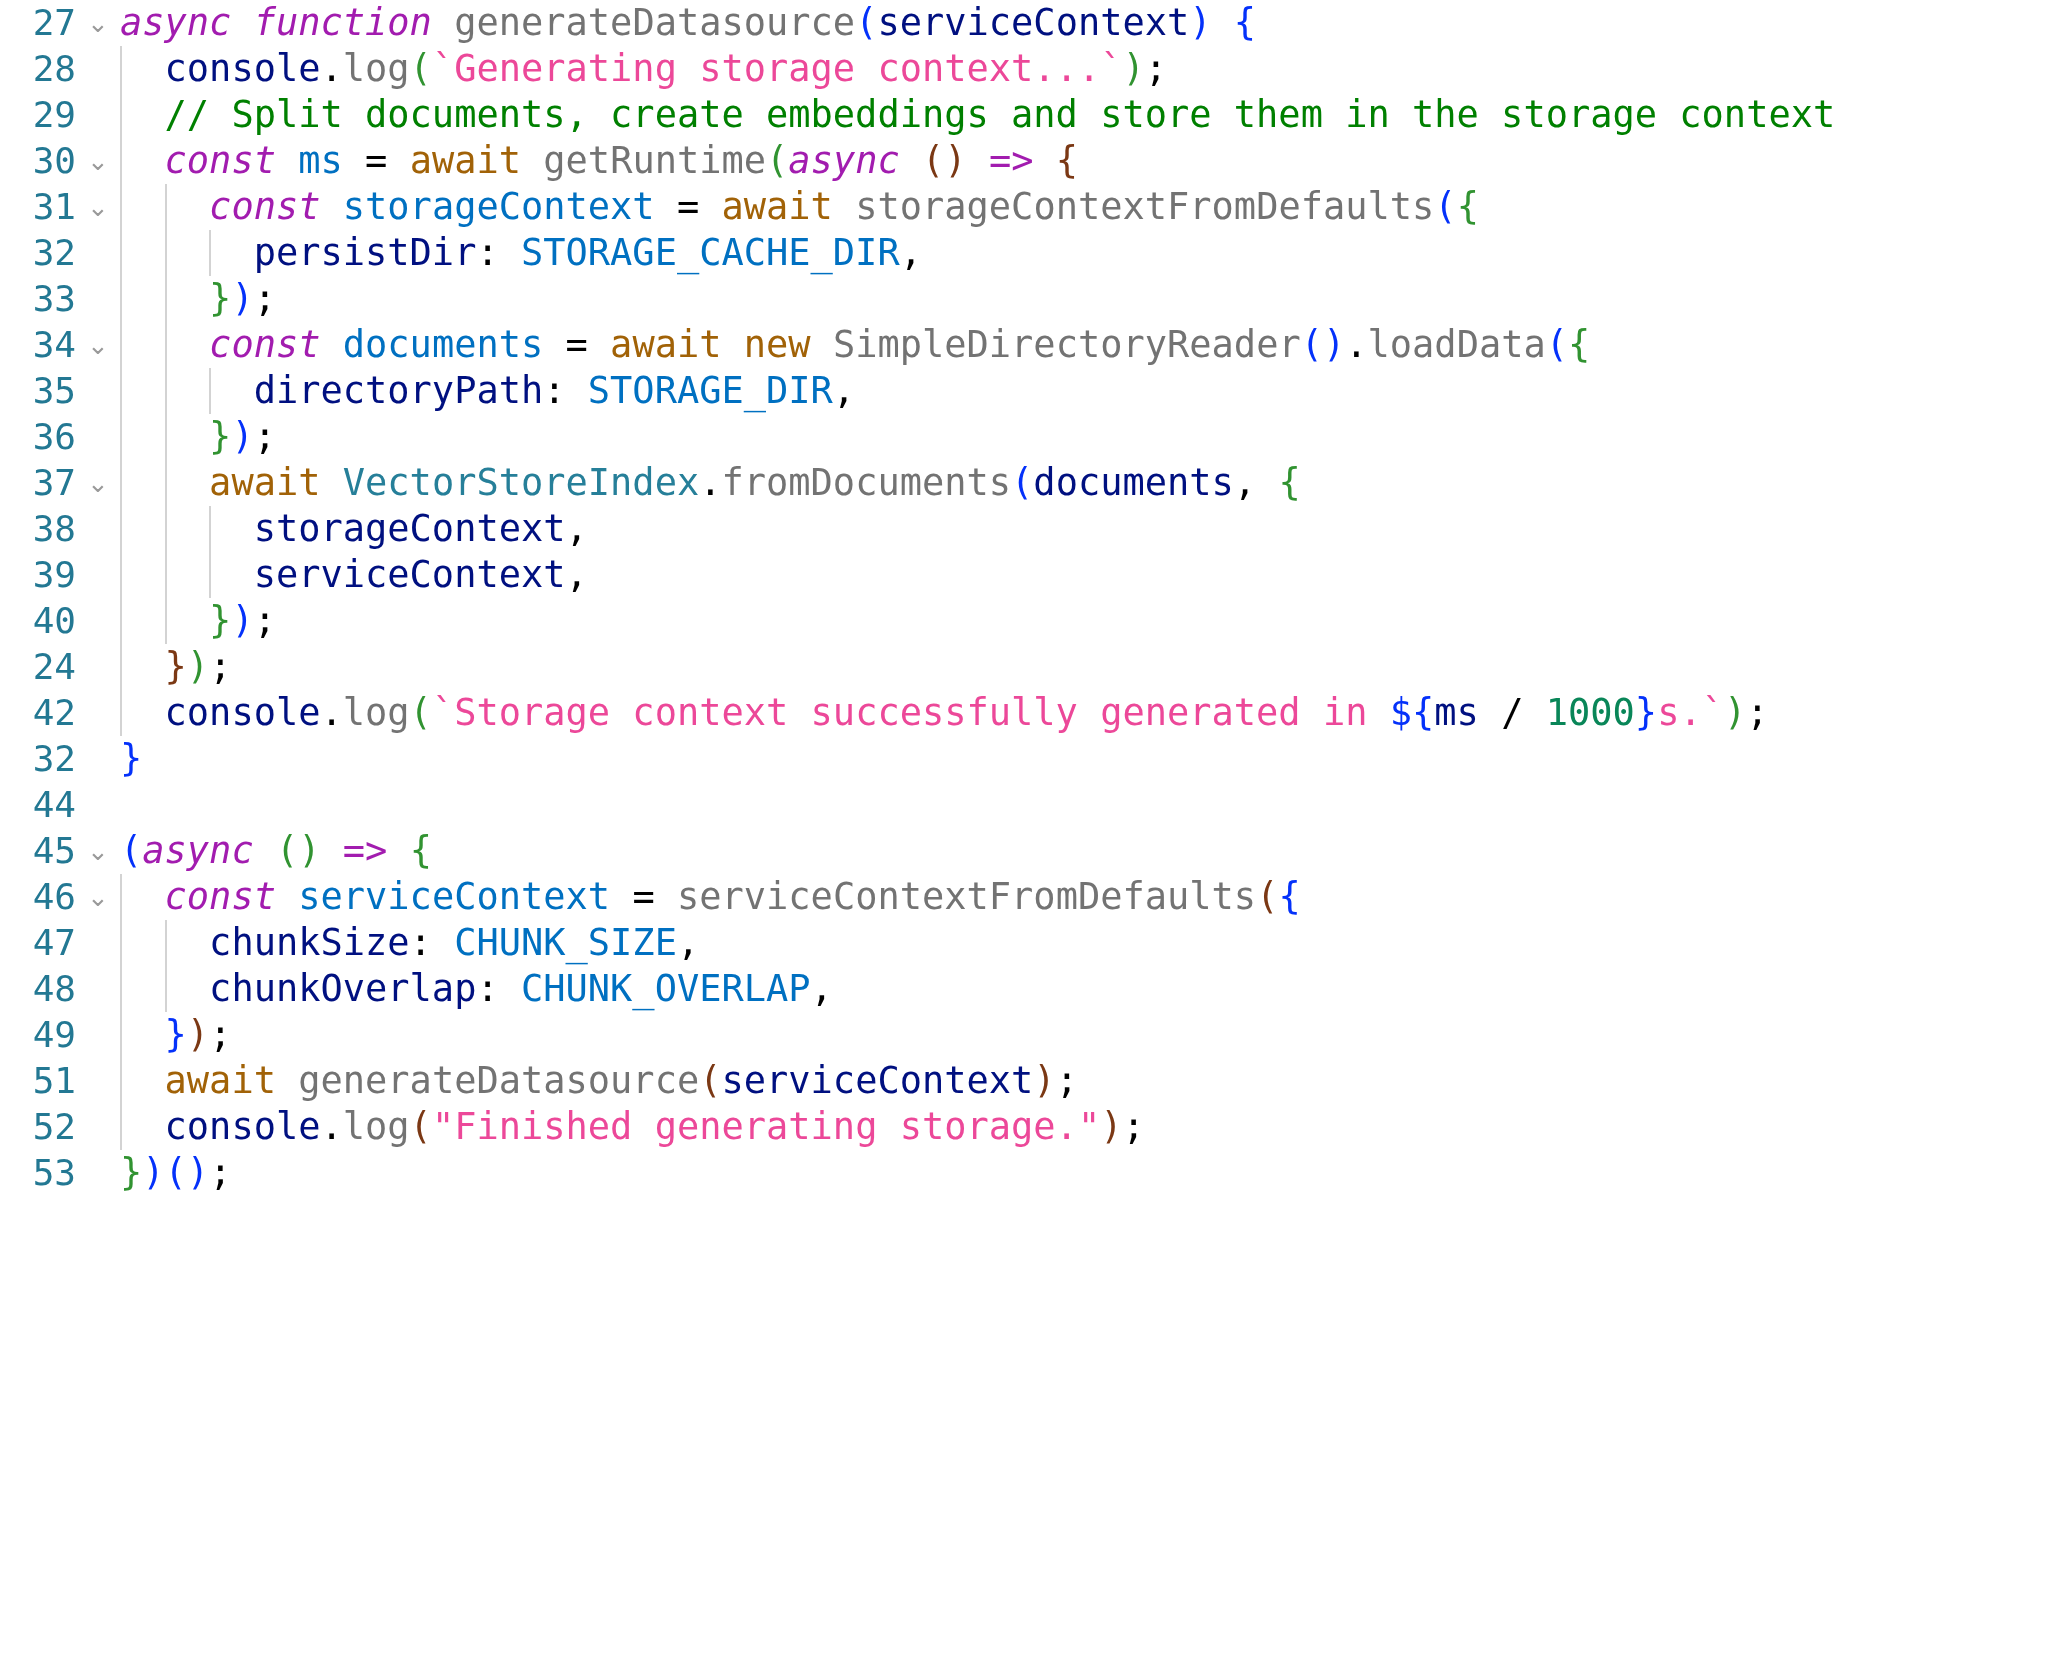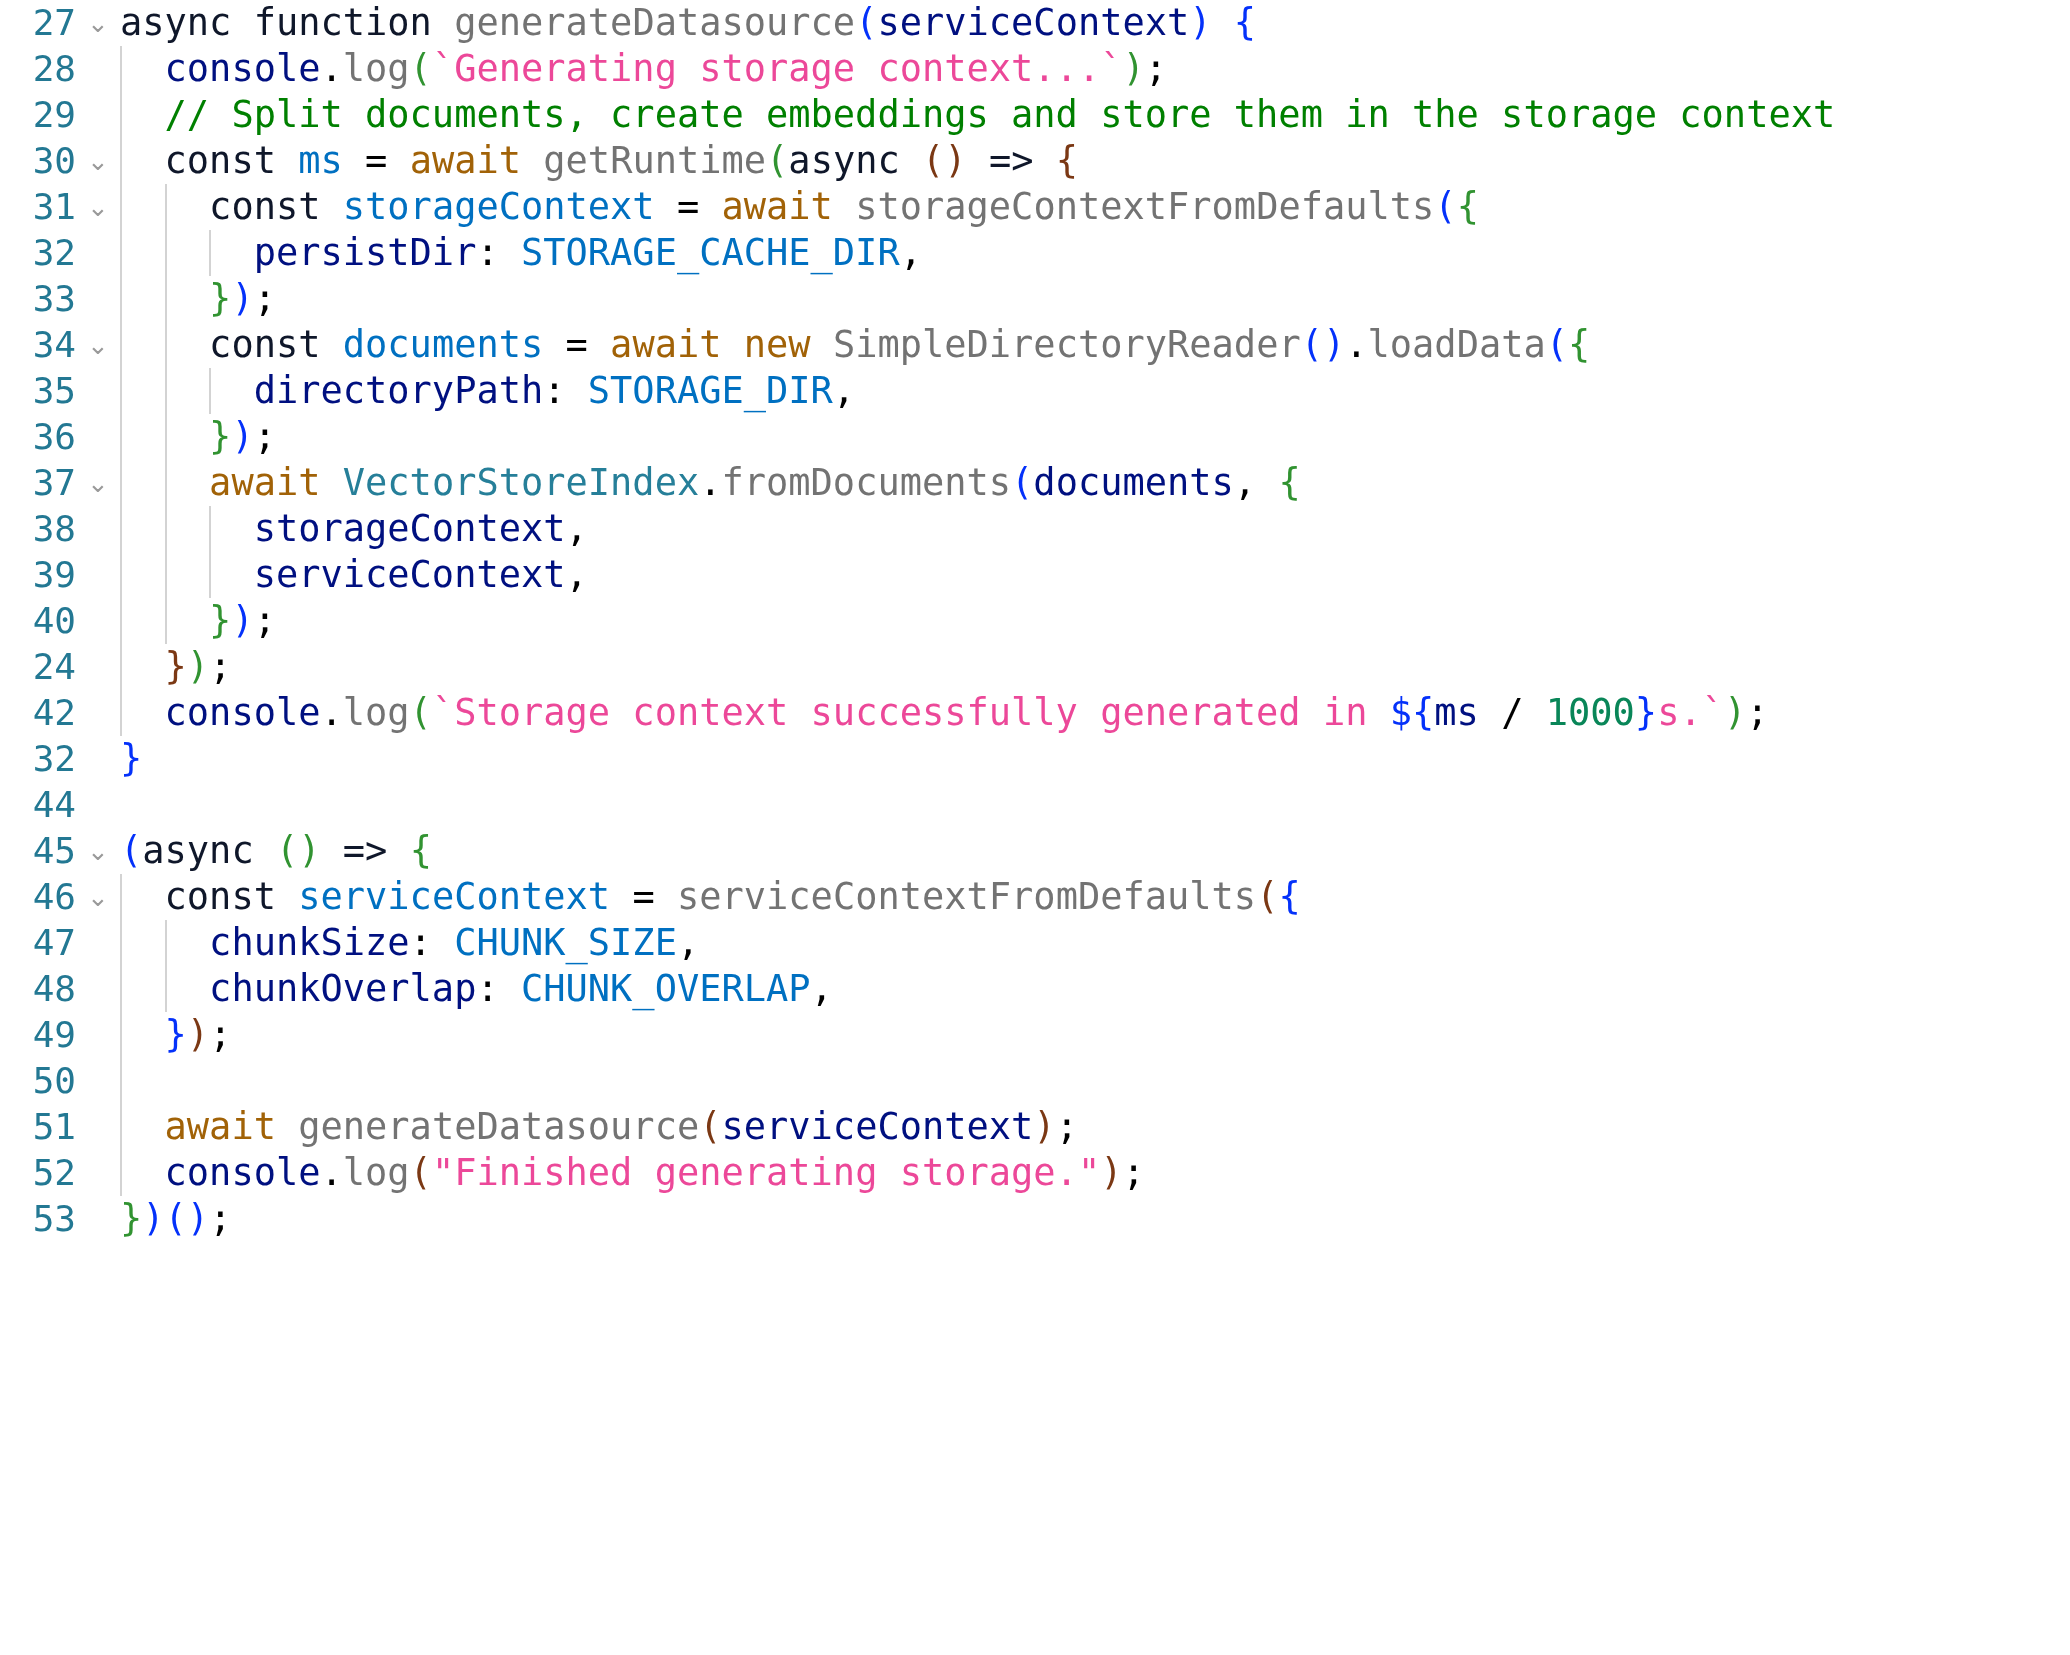--- a/index.html
+++ b/index.html
@@ -81,21 +81,21 @@
   }
   .guide {
     position: absolute;
     top: 0;
     width: 2px;
     height: 46px;
     background: #d3d3d3;
   }
 
   
-  .kw        { color: #0f172a; }  
+  .kw        { color: #a21caf; font-style: italic; }  
   .ctrl      { color: #a16207; }  
   .fn        { color: #737373; }  
   .var       { color: #0070c1; }  
   .prop      { color: #001080; }  
   .cls       { color: #267f99; }  
   .str       { color: #ec4899; }  
   .cmt       { color: #008000; }  
   .num       { color: #098658; }  
   .plain     { color: #000000; }
   
@@ -124,18 +124,17 @@
       <div class="code-line"><div class="gutter"><span class="line-number">40</span><span class="fold empty"></span></div><div class="content"><div class="guides"><div class="guide" style="left: 0px;"></div><div class="guide" style="left: 44.6px;"></div></div><span class="code-text"><span class="plain">    </span><span class="b2">}</span><span class="b1">)</span><span class="plain">;</span></span></div></div>
       <div class="code-line"><div class="gutter"><span class="line-number">24</span><span class="fold empty"></span></div><div class="content"><div class="guides"><div class="guide" style="left: 0px;"></div></div><span class="code-text"><span class="plain">  </span><span class="b3">}</span><span class="b2">)</span><span class="plain">;</span></span></div></div>
       <div class="code-line"><div class="gutter"><span class="line-number">42</span><span class="fold empty"></span></div><div class="content"><div class="guides"><div class="guide" style="left: 0px;"></div></div><span class="code-text"><span class="plain">  </span><span class="prop">console</span><span class="plain">.</span><span class="fn">log</span><span class="b2">(</span><span class="str">`Storage context successfully generated in </span><span class="b1">${</span><span class="prop">ms</span><span class="plain"> </span><span class="plain">/</span><span class="plain"> </span><span class="num">1000</span><span class="b1">}</span><span class="str">s.`</span><span class="b2">)</span><span class="plain">;</span></span></div></div>
       <div class="code-line"><div class="gutter"><span class="line-number">32</span><span class="fold empty"></span></div><div class="content"><div class="guides"></div><span class="code-text"><span class="b1">}</span></span></div></div>
       <div class="code-line"><div class="gutter"><span class="line-number">44</span><span class="fold empty"></span></div><div class="content"><div class="guides"></div><span class="code-text"></span></div></div>
       <div class="code-line"><div class="gutter"><span class="line-number">45</span><span class="fold">⌄</span></div><div class="content"><div class="guides"></div><span class="code-text"><span class="b1">(</span><span class="kw">async</span><span class="plain"> </span><span class="b2">(</span><span class="b2">)</span><span class="plain"> </span><span class="kw">=&gt;</span><span class="plain"> </span><span class="b2">{</span></span></div></div>
       <div class="code-line"><div class="gutter"><span class="line-number">46</span><span class="fold">⌄</span></div><div class="content"><div class="guides"><div class="guide" style="left: 0px;"></div></div><span class="code-text"><span class="plain">  </span><span class="kw">const</span><span class="plain"> </span><span class="var">serviceContext</span><span class="plain"> </span><span class="plain">=</span><span class="plain"> </span><span class="fn">serviceContextFromDefaults</span><span class="b3">(</span><span class="b1">{</span></span></div></div>
       <div class="code-line"><div class="gutter"><span class="line-number">47</span><span class="fold empty"></span></div><div class="content"><div class="guides"><div class="guide" style="left: 0px;"></div><div class="guide" style="left: 44.6px;"></div></div><span class="code-text"><span class="plain">    </span><span class="prop">chunkSize</span><span class="plain">:</span><span class="plain"> </span><span class="var">CHUNK_SIZE</span><span class="plain">,</span></span></div></div>
       <div class="code-line"><div class="gutter"><span class="line-number">48</span><span class="fold empty"></span></div><div class="content"><div class="guides"><div class="guide" style="left: 0px;"></div><div class="guide" style="left: 44.6px;"></div></div><span class="code-text"><span class="plain">    </span><span class="prop">chunkOverlap</span><span class="plain">:</span><span class="plain"> </span><span class="var">CHUNK_OVERLAP</span><span class="plain">,</span></span></div></div>
       <div class="code-line"><div class="gutter"><span class="line-number">49</span><span class="fold empty"></span></div><div class="content"><div class="guides"><div class="guide" style="left: 0px;"></div></div><span class="code-text"><span class="plain">  </span><span class="b1">}</span><span class="b3">)</span><span class="plain">;</span></span></div></div>
-      <div class="code-line"><div class="gutter"><span class="line-number">50</span><span class="fold empty"></span></div><div class="content"><div class="guides"><div class="guide" style="left: 0px;"></div></div><span class="code-text"></span></div></div>
       <div class="code-line"><div class="gutter"><span class="line-number">51</span><span class="fold empty"></span></div><div class="content"><div class="guides"><div class="guide" style="left: 0px;"></div></div><span class="code-text"><span class="plain">  </span><span class="ctrl">await</span><span class="plain"> </span><span class="fn">generateDatasource</span><span class="b3">(</span><span class="prop">serviceContext</span><span class="b3">)</span><span class="plain">;</span></span></div></div>
       <div class="code-line"><div class="gutter"><span class="line-number">52</span><span class="fold empty"></span></div><div class="content"><div class="guides"><div class="guide" style="left: 0px;"></div></div><span class="code-text"><span class="plain">  </span><span class="prop">console</span><span class="plain">.</span><span class="fn">log</span><span class="b3">(</span><span class="str">"Finished generating storage."</span><span class="b3">)</span><span class="plain">;</span></span></div></div>
       <div class="code-line"><div class="gutter"><span class="line-number">53</span><span class="fold empty"></span></div><div class="content"><div class="guides"></div><span class="code-text"><span class="b2">}</span><span class="b1">)</span><span class="b1">(</span><span class="b1">)</span><span class="plain">;</span></span></div></div>
     </div>
 </div>
 
 </body></html>

